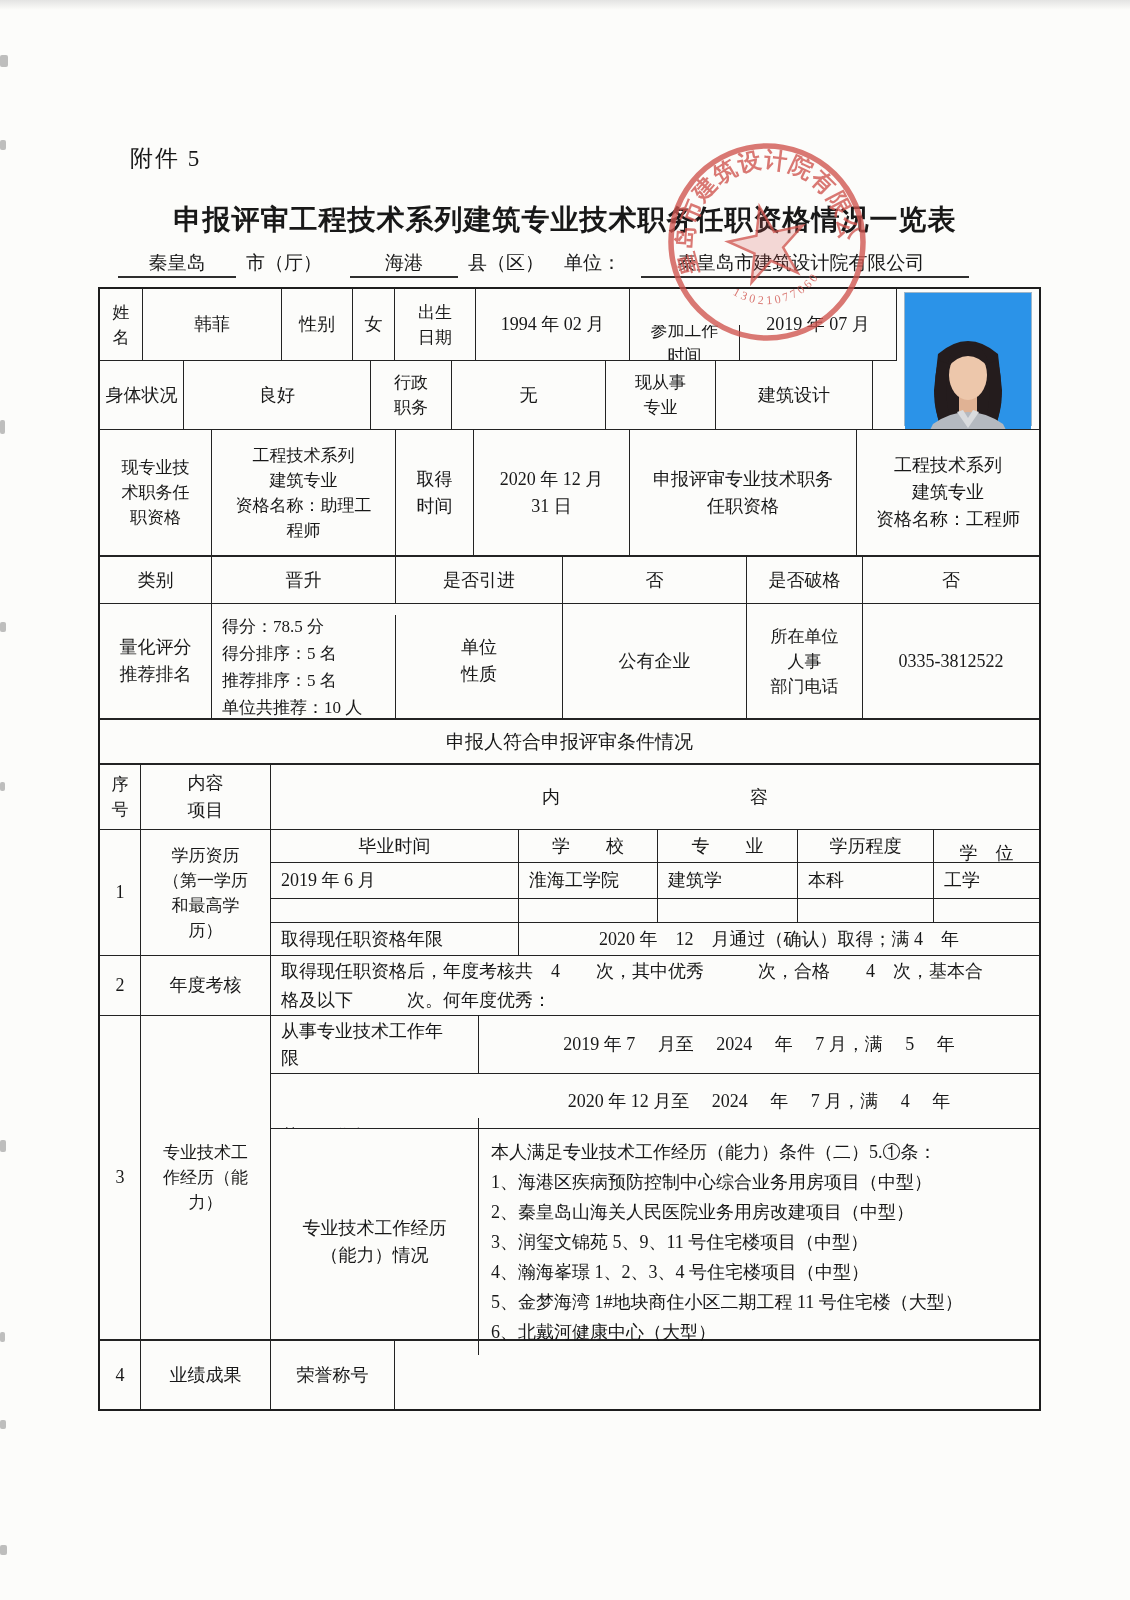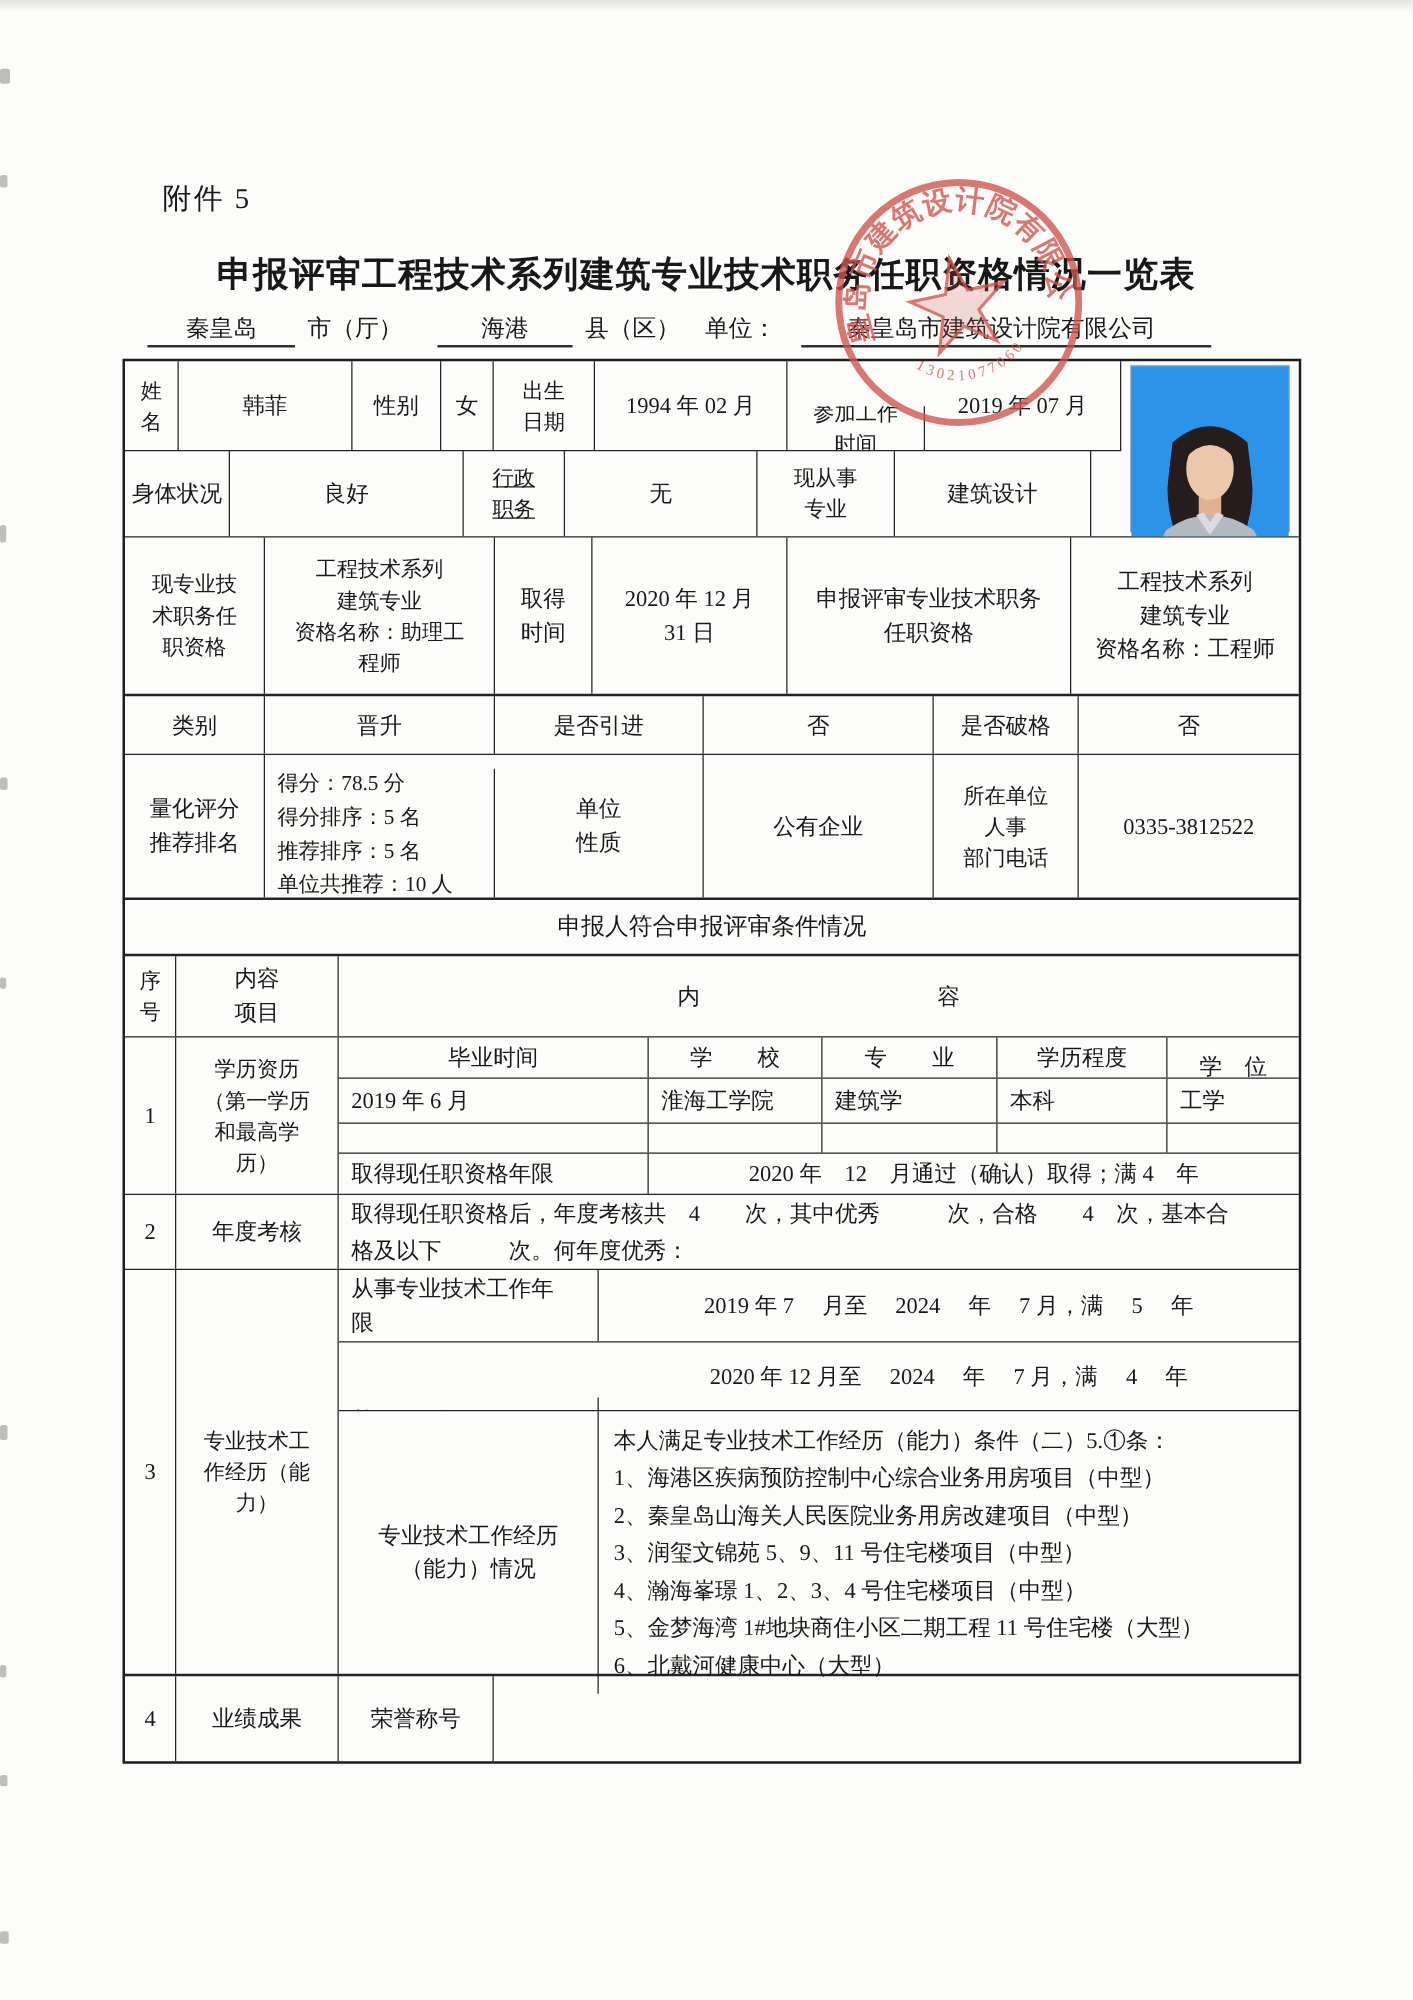--- a/index.html
+++ b/index.html
@@ -95,21 +95,21 @@
           <div class="c sm" style="width:81px;">出生
 日期</div>
           <div class="c" style="width:154px;">1994 年 02 月</div>
           <div class="c sm" style="width:110px;margin-top:36px;">参加工作
 时间</div>
           <div class="c" style="width:157px;">2019 年 07 月</div>
         </div>
         <div class="sub last">
           <div class="c" style="width:84px;">身体状况</div>
           <div class="c" style="width:187px;">良好</div>
-          <div class="c sm" style="width:81px;text-decoration:underline;">行政
+          <div class="c sm" style="width:81px;">行政
 职务</div>
           <div class="c" style="width:154px;">无</div>
           <div class="c sm" style="width:110px;">现从事
 专业</div>
           <div class="c" style="width:157px;">建筑设计</div>
         </div>
       </div>
       <div class="photo-cell c end" style="padding:0;">
         <div class="photo">
           <svg viewBox="0 0 126 132" width="126" height="132">

